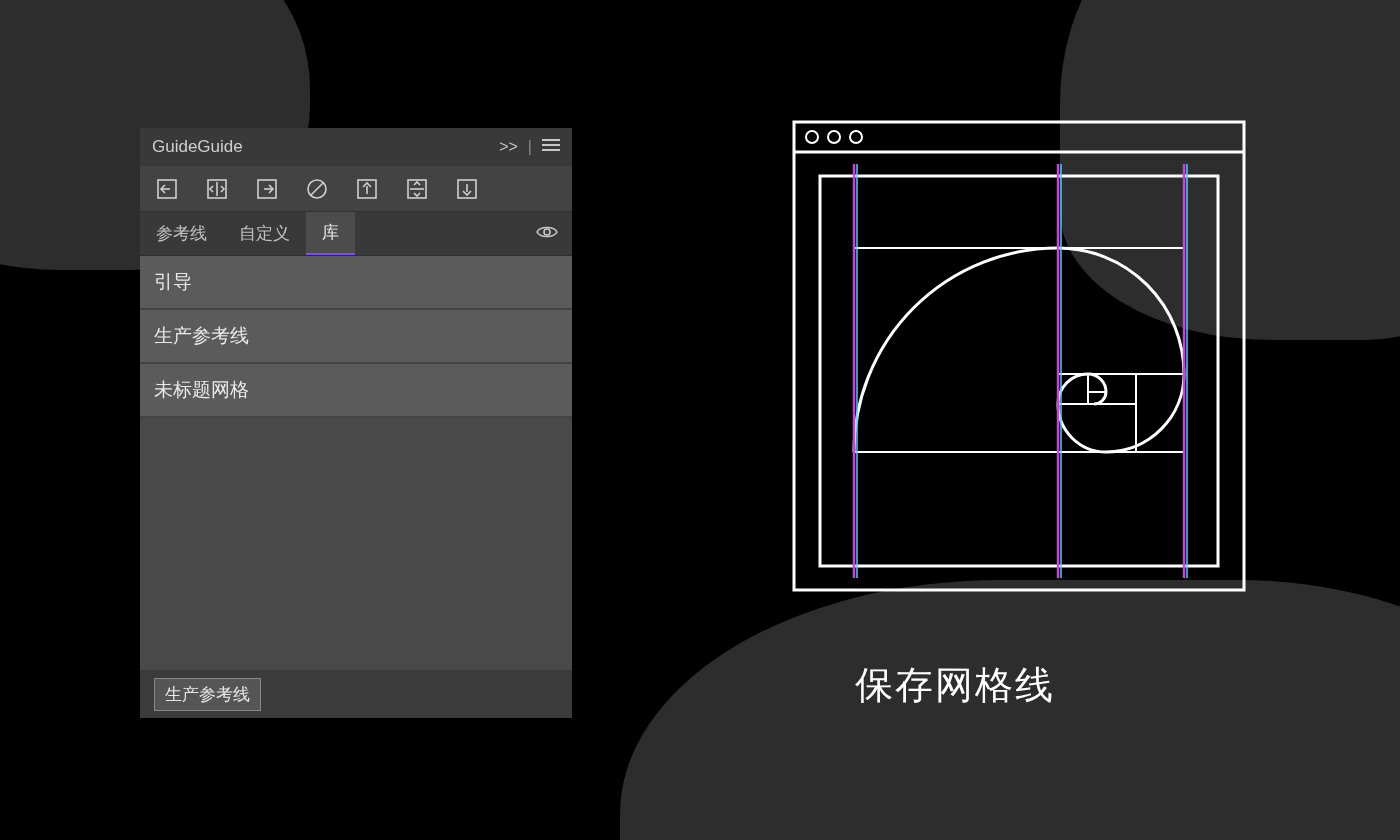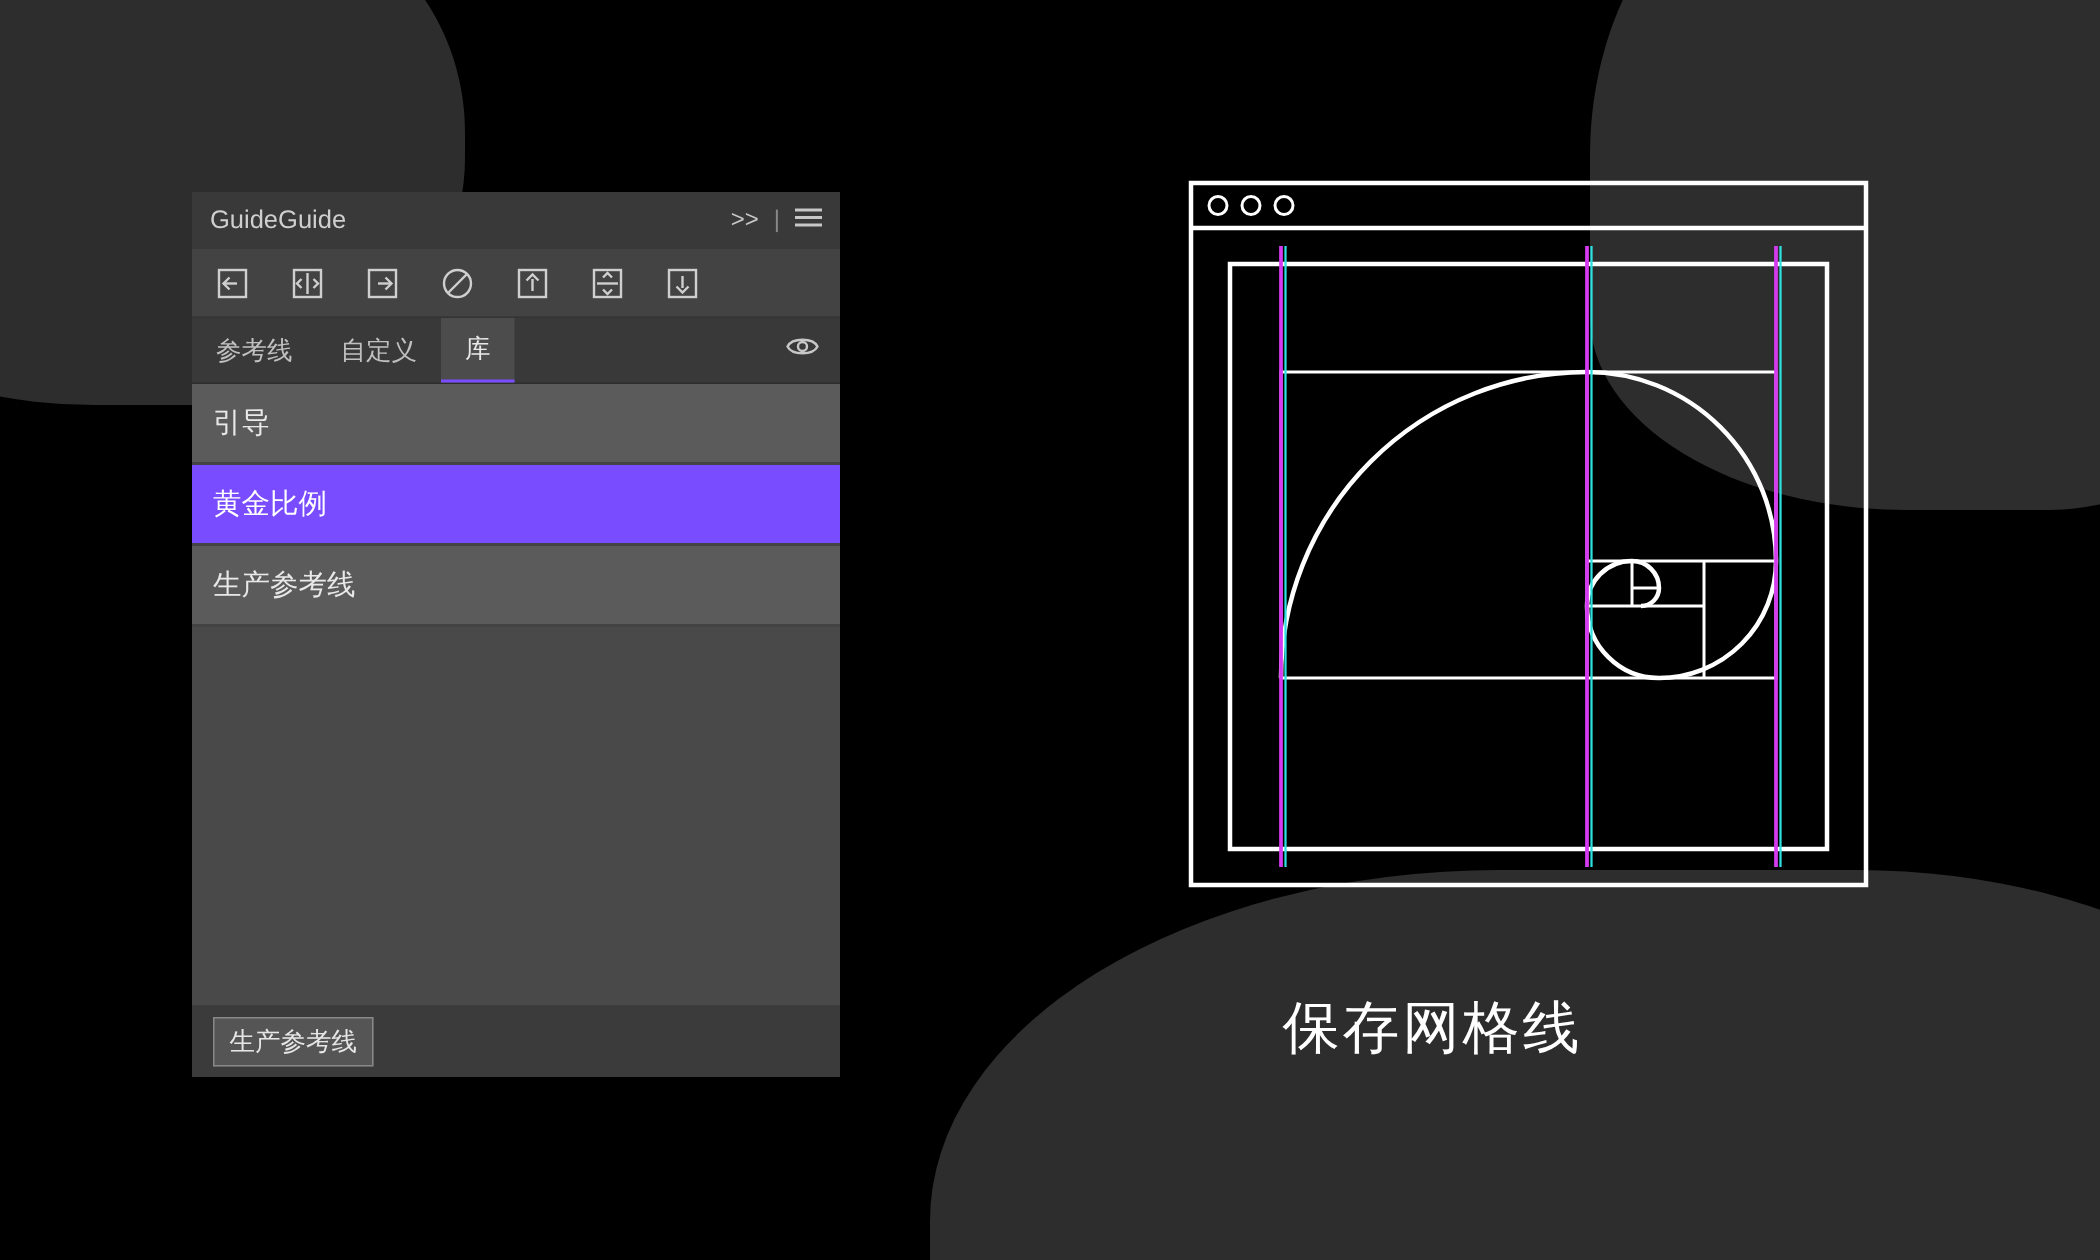--- a/index.html
+++ b/index.html
@@ -14,21 +14,21 @@
 
 
 .blob { position: absolute; background: #2d2d2d; }
 .blob1 { width: 450px; height: 330px; top: -60px; left: -140px; border-radius: 50% 30% 40% 45% / 40% 45% 50% 35%; }
 .blob2 { width: 470px; height: 430px; top: -90px; right: -130px; border-radius: 30% 50% 35% 45% / 45% 30% 40% 30%; }
 .blob3 { width: 950px; height: 520px; bottom: -260px; right: -170px; border-radius: 40% 35% 35% 45% / 45% 40% 35% 40%; }
 
 
 .panel {
   position: absolute;
-  left: 128px;
+  left: 140px;
   top: 128px;
   width: 432px;
   height: 590px;
   background: #f9a8d4;
   display: flex;
   flex-direction: column;
 }
 .panel-header {
   height: 38px;
   background: #393939;
@@ -189,22 +189,22 @@
     <span class="eye">
       <svg width="22" height="16" viewBox="0 0 22 16" fill="none" stroke="#c7c7c7" stroke-width="1.6">
           <path d="M1 8 C4 2 18 2 21 8 C18 14 4 14 1 8 Z"></path>
           <circle cx="11" cy="8" r="3"></circle>
         </svg>
     </span>
   </div>
 
   <div class="list">
     <div class="list-item">引导</div>
-    <div class="list-item selected">黄金比例</div>
     <div class="list-item">生产参考线</div>
+    <div class="list-item">未标题网格</div>
     <div class="list-fill"></div>
   </div>
 
   <div class="panel-footer">
     <button class="gen-btn">生产参考线</button>
   </div>
 </div>
 
 <svg class="illus" viewBox="0 0 458 476">
 

